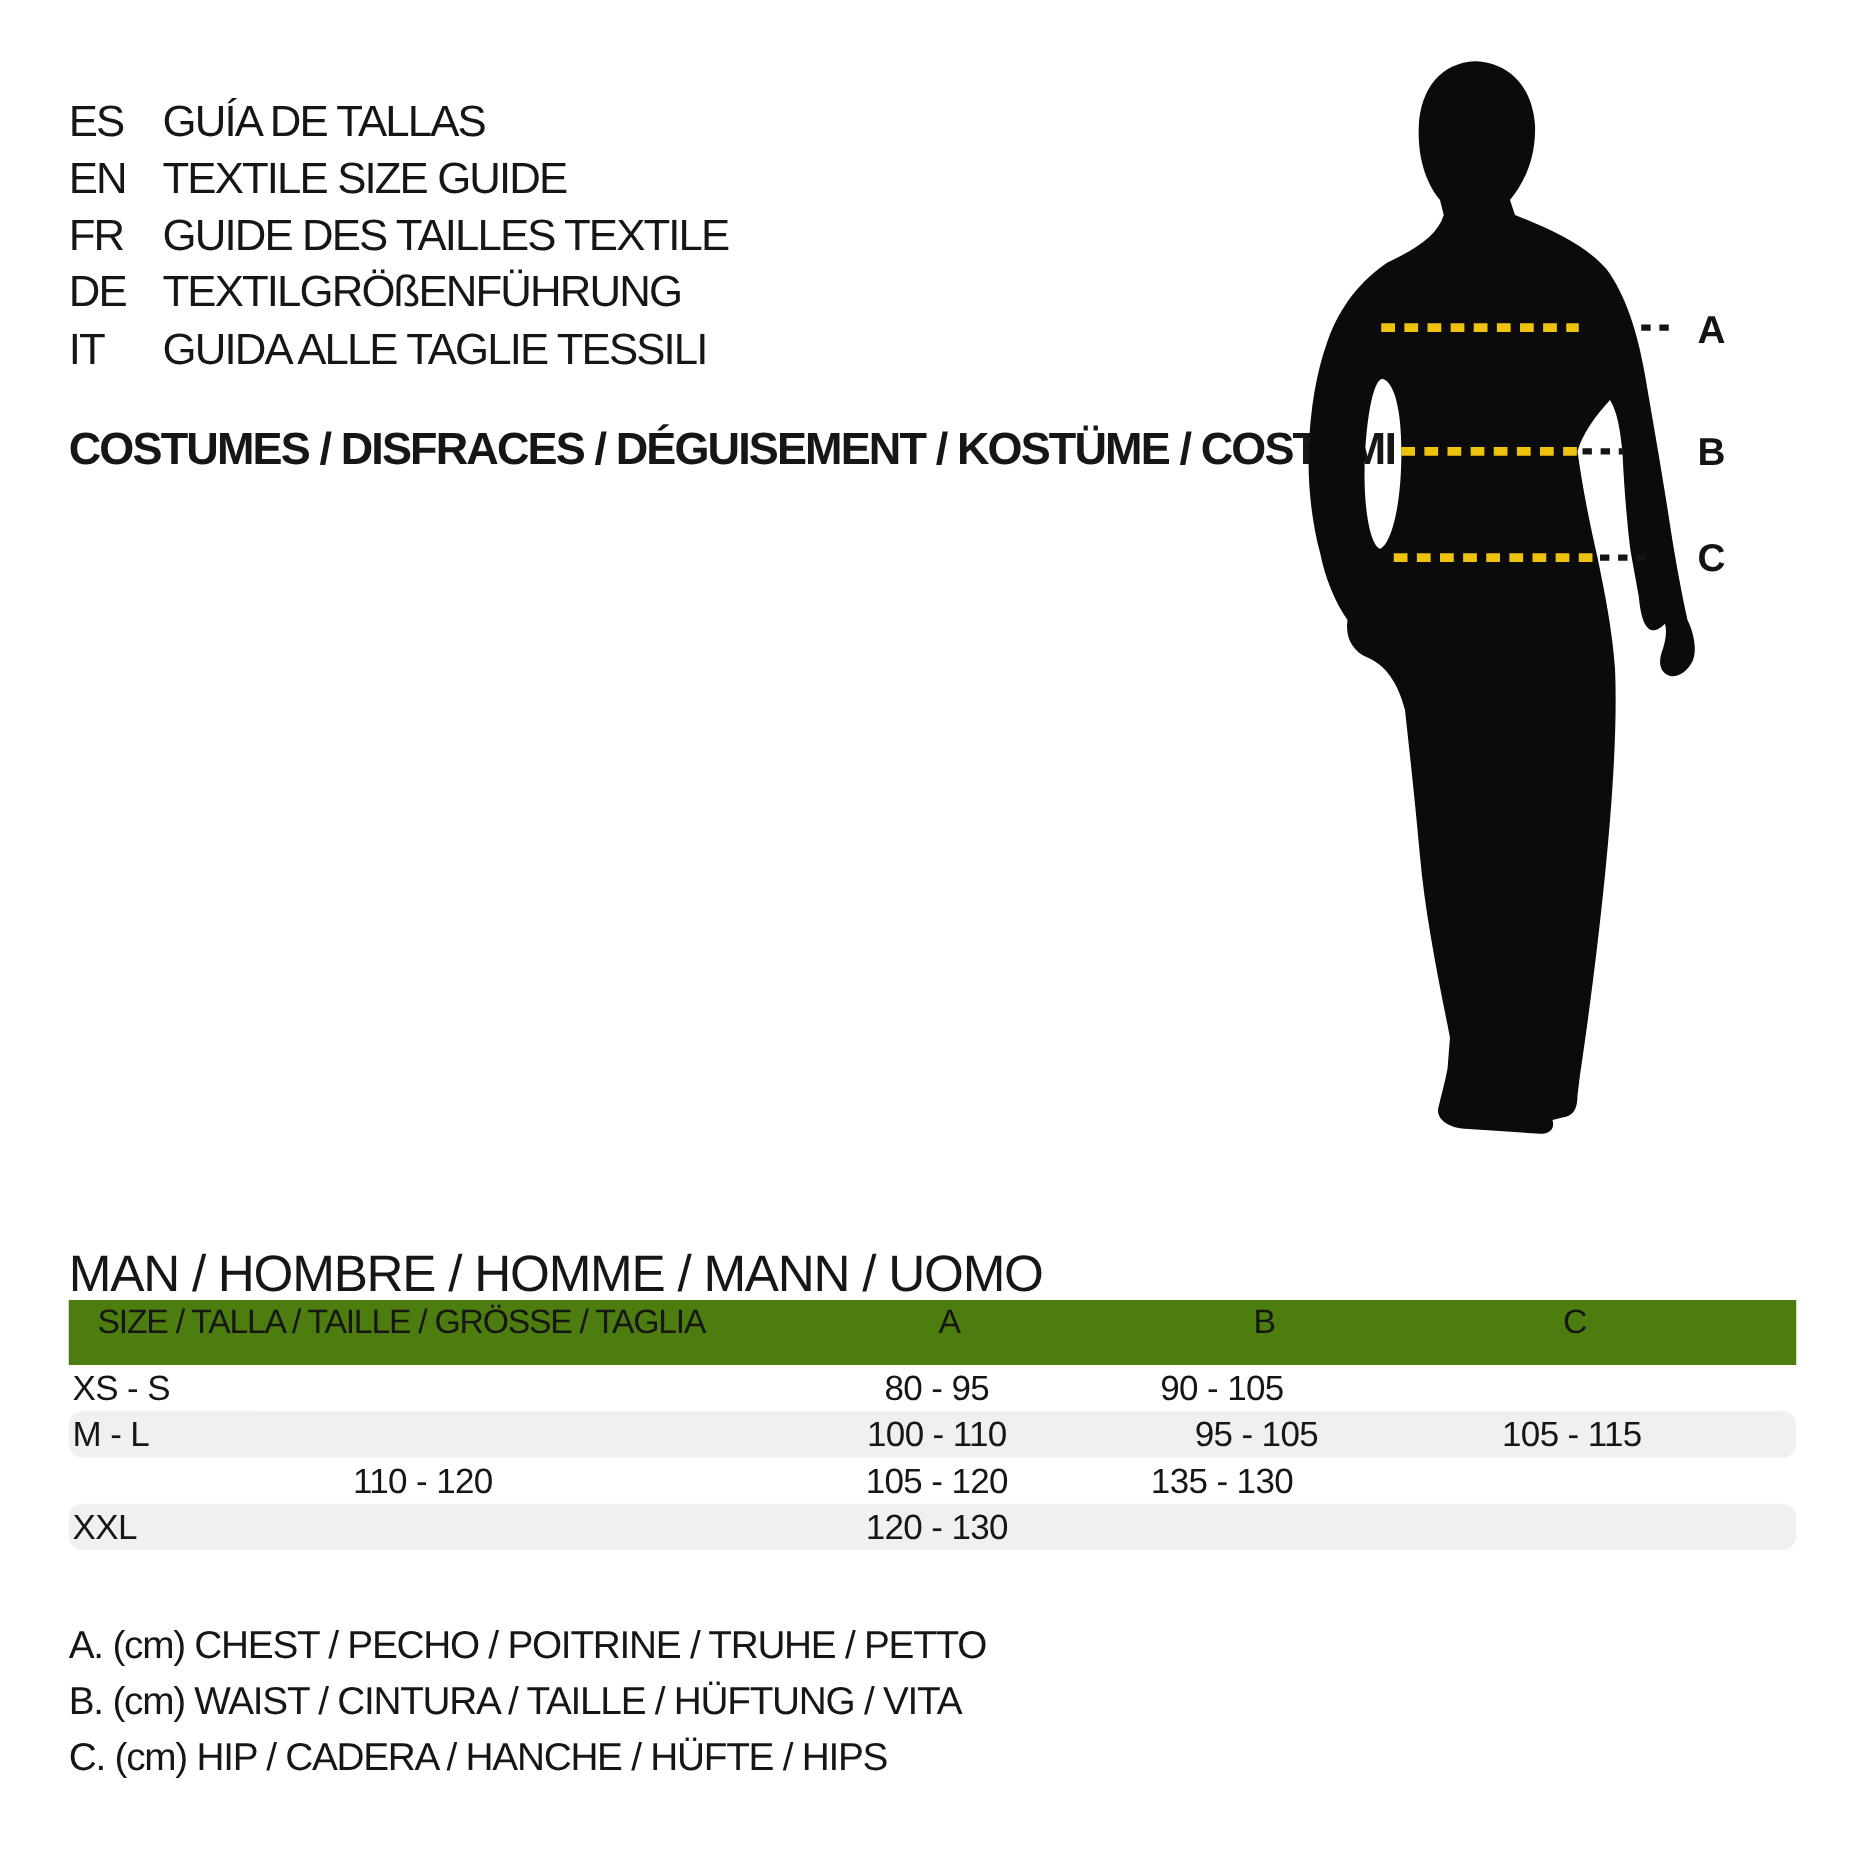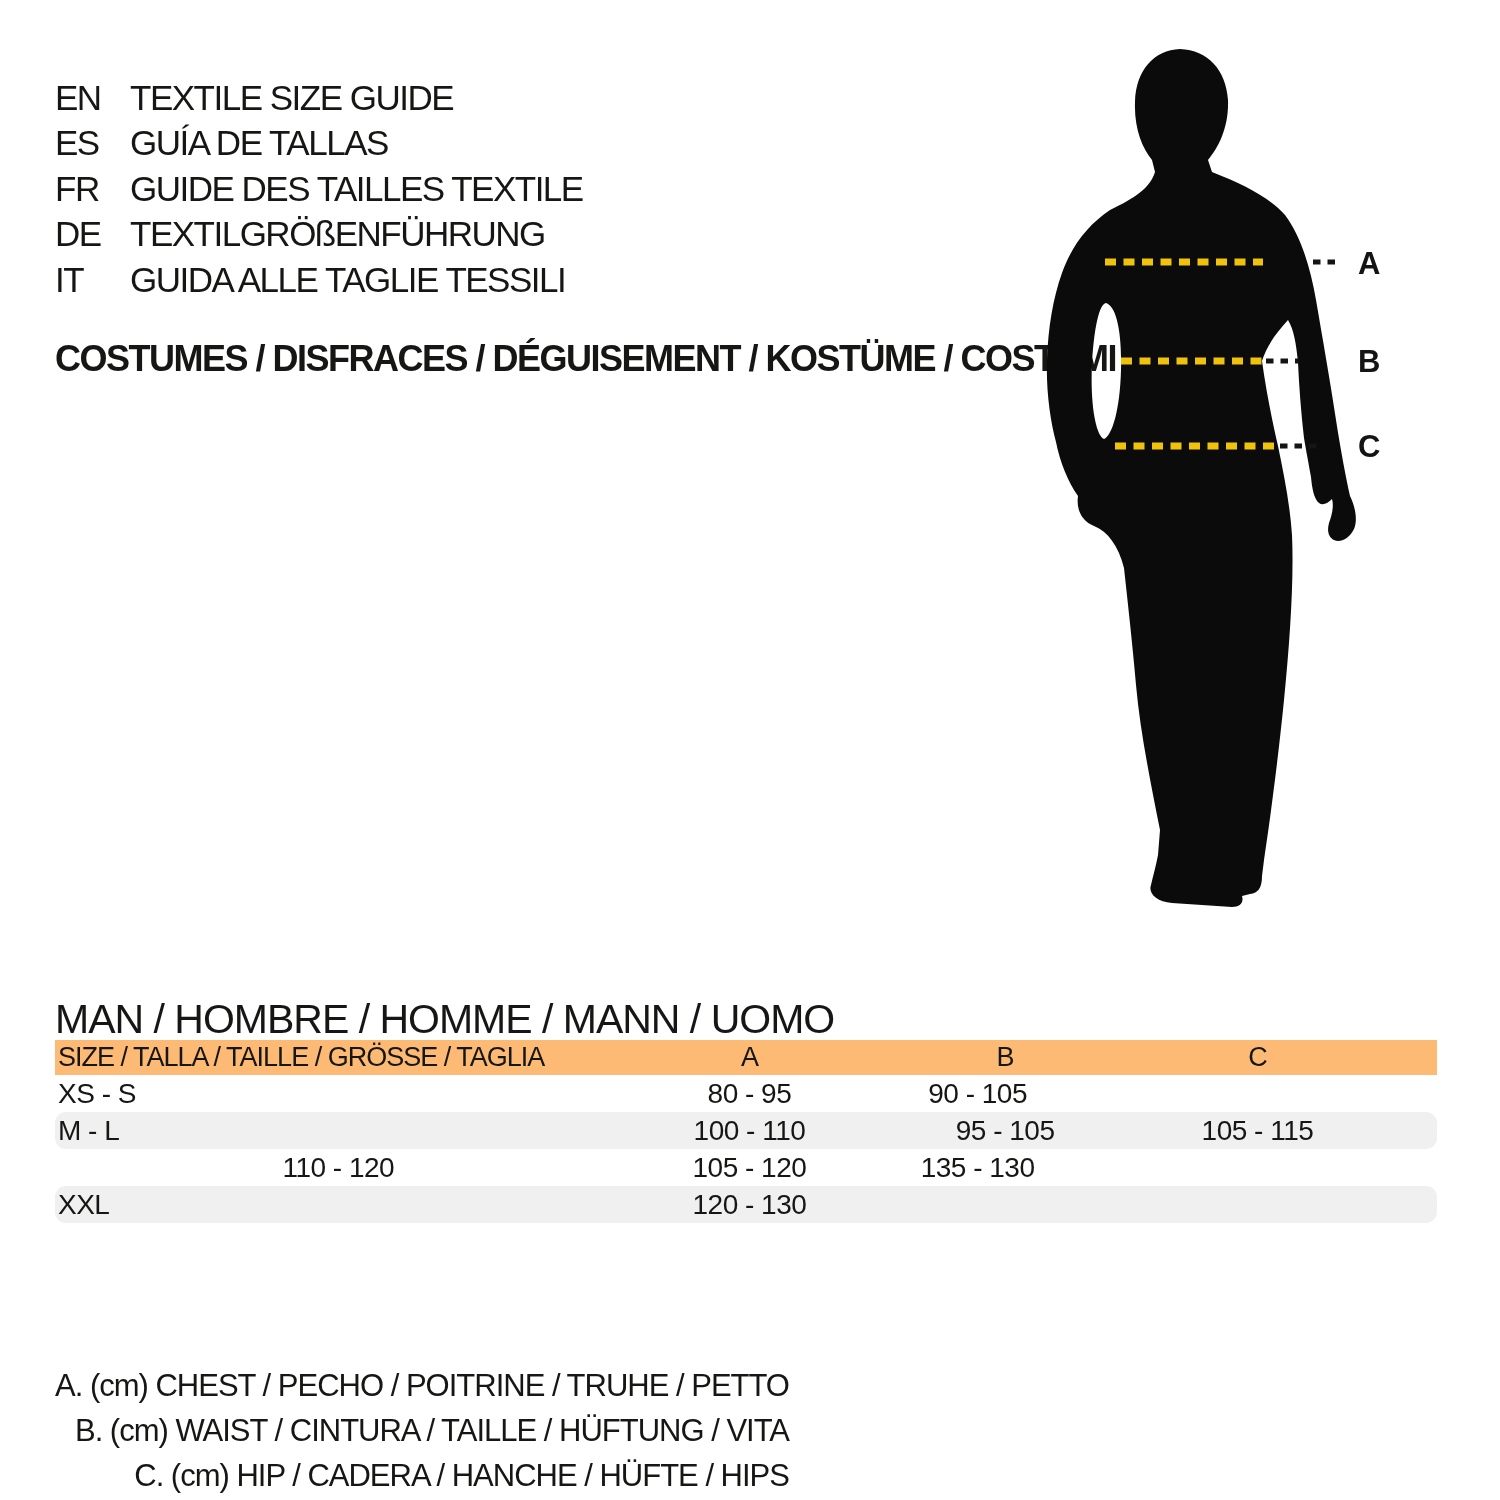--- a/index.html
+++ b/index.html
@@ -37,44 +37,44 @@
 
   
   .section-title {
     position: absolute; left: 55px; top: 996px;
     font-size: 41px; letter-spacing: -1px; white-space: nowrap;
   }
 
   
   .size-table { position: absolute; left: 55px; top: 1040px; width: 1382px; }
   .trow { display: grid; grid-template-columns: 41% 18.5% 18.5% 22%; }
-  .thead { background: #fdba74; height: 35px; line-height: 35px; font-size: 27px; letter-spacing: -1px; }
+  .thead { background: #4d7c0f; height: 52px; line-height: 35px; font-size: 27px; letter-spacing: -1px; padding-left: 20px; }
   .tdata { height: 37px; line-height: 37px; font-size: 28px; letter-spacing: -0.5px; }
   .tdata.alt { background: #f0f0f0; border-radius: 11px; }
   .c-size { padding-left: 3px; text-align: left; white-space: nowrap; }
   .c-val { text-align: center; white-space: nowrap; }
   .c-c { padding-right: 55px; }
 
   
-  .legend { position: absolute; left: 55px; top: 1363px; text-align: right; }
+  .legend { position: absolute; left: 55px; top: 1293px; }
   .legend-row { height: 45px; line-height: 45px; font-size: 31px; letter-spacing: -1px; white-space: nowrap; }
 </style>
 </head>
 <body>
 
 <div id="canvas">
 
   <div class="lang-list">
     <div class="lang-row">
+      <span class="lang-code">ES</span>
+      <span class="lang-label">GUÍA DE TALLAS</span>
+    </div>
+    <div class="lang-row">
       <span class="lang-code">EN</span>
       <span class="lang-label">TEXTILE SIZE GUIDE</span>
-    </div>
-    <div class="lang-row">
-      <span class="lang-code">ES</span>
-      <span class="lang-label">GUÍA DE TALLAS</span>
     </div>
     <div class="lang-row">
       <span class="lang-code">FR</span>
       <span class="lang-label">GUIDE DES TAILLES TEXTILE</span>
     </div>
     <div class="lang-row">
       <span class="lang-code">DE</span>
       <span class="lang-label">TEXTILGRÖßENFÜHRUNG</span>
     </div>
     <div class="lang-row">

